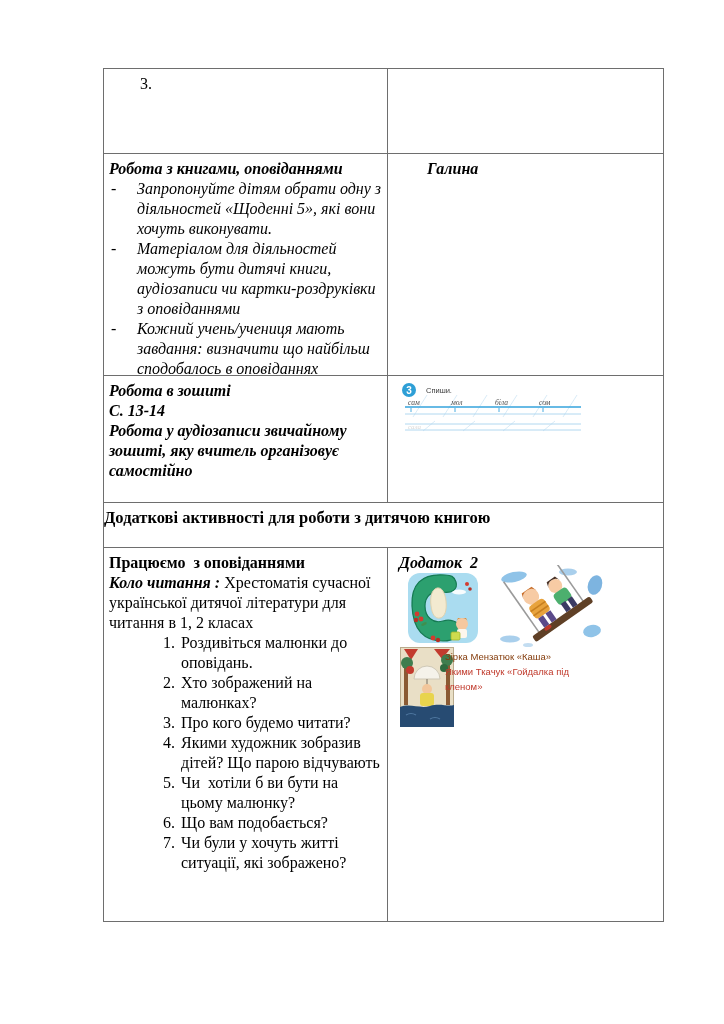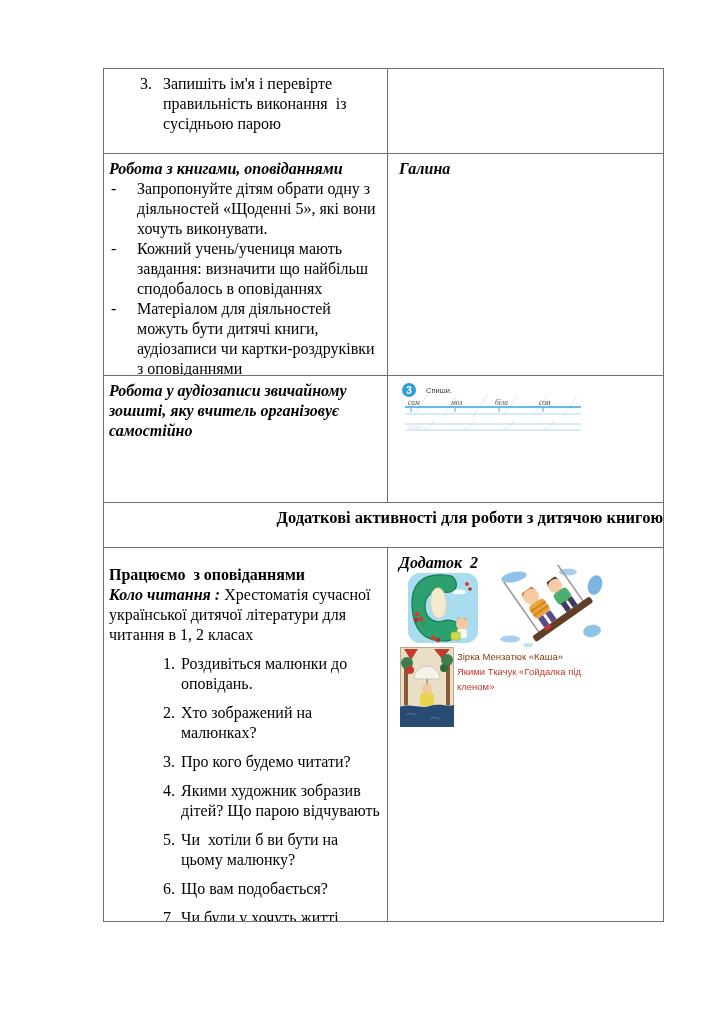--- a/index.html
+++ b/index.html
@@ -6,81 +6,82 @@
   .page {
     position:relative; width:724px; height:1024px; background:#ffffff;
     font-family:"Liberation Serif", serif; color:#000; overflow:hidden;
   }
   .doc-table {
     position:absolute; left:103px; top:68px; width:561px;
     border:1px solid #6e6e6e; box-sizing:border-box; background:#fff;
   }
   .row { display:flex; border-bottom:1px solid #6e6e6e; box-sizing:border-box; overflow:hidden; }
   .row:last-child { border-bottom:none; }
-  .r1 { height:85px; } .r2 { height:222px; } .r3 { height:127px; }
+  .r1 { height:85px; } .r2 { height:222px;gap:28px; } .r3 { height:127px; }
   .bannerrow { height:45px; display:block; } .r5 { height:373px; }
   .cell { box-sizing:border-box; overflow:hidden; font-size:16px; line-height:20px; }
   .cell.left { width:284px; border-right:1px solid #6e6e6e; padding:5px 4px 0 5px; }
   .cell.right { flex:1; padding:5px 6px 0 11px; position:relative; }
   .bi { font-weight:bold; font-style:italic; }
-  .bh { font-weight:bold;margin-top:12px; }
+  .bh { font-weight:bold; }
   .numitem { display:flex; padding-left:31px; }
   .numitem .num { flex:0 0 23px; }
-  ul.dash { margin:0; padding:0; list-style:none; }
+  ul.dash { margin:0; padding:0; list-style:none;font-style:italic; }
   ul.dash li { position:relative; padding-left:28px; }
   ul.dash li::before { content:"-"; position:absolute; left:2px; top:0; }
   ol.questions { margin:0 0 0 0; padding-left:70px; }
-  ol.questions li { padding-left:2px;margin-top:9px; }
-  .banner-text { text-align:right; font-weight:bold; font-size:16.5px; padding-top:5px; }
+  ol.questions li { padding-left:2px; }
+  .banner-text { text-align:left; font-weight:bold; font-size:16.5px; padding-top:5px; }
   
   .workbook { margin-top:0px; }
   
   .ill-kasha { position:absolute; left:19px; top:24px; }
   .ill-swing { position:absolute; left:110px; top:17px; }
   .ill-cover { position:absolute; left:12px; top:99px; }
   .captions {
-    position:absolute; left:69px; top:101px; width:132px;
+    position:absolute; left:57px; top:101px; width:132px;
     font-family:"Liberation Sans", sans-serif; font-size:9.5px; line-height:15px;
   }
   .cap-brown { color:#843c0c; }
   .cap-blue  { color:#4472c4; }
   .cap-red   { color:#c0392b; }
 </style>
 </head>
 <body>
 
 <div class="page">
   <div class="doc-table">
 
     <div class="row r1">
       <div class="cell left">
         <div class="numitem">
           <span class="num">3.</span>
-          <span>Запишіть ім'я і перевірте правильність виконання&nbsp; із сусідньою парою</span>
         </div>
       </div>
       <div class="cell right"></div>
     </div>
 
     <div class="row r2">
       <div class="cell left">
         <div class="bi">Робота з книгами, оповіданнями</div>
         <ul class="dash">
           <li>Запропонуйте дітям обрати одну з діяльностей «Щоденні 5», які вони хочуть виконувати.</li>
+          <li>Матеріалом для діяльностей можуть бути дитячі книги, аудіозаписи чи картки-роздруківки&nbsp; з оповіданнями</li>
           <li>Кожний учень/учениця мають завдання: визначити що найбільш сподобалось в оповіданнях</li>
-          <li>Матеріалом для діяльностей можуть бути дитячі книги, аудіозаписи чи картки-роздруківки&nbsp; з оповіданнями</li>
         </ul>
       </div>
       <div class="cell right">
         <div class="bi">Галина</div>
       </div>
     </div>
 
     <div class="row r3">
       <div class="cell left">
+        <div class="bi">Робота в зошиті</div>
+        <div class="bi">С. 13-14</div>
         <div class="bi">Робота у аудіозаписи звичайному зошиті, яку вчитель організовує самостійно</div>
       </div>
       <div class="cell right">
         <svg class="workbook" width="200" height="52" viewBox="0 0 200 52">
           <circle cx="10" cy="9" r="7" fill="#2e9fd6"></circle>
           <text x="10" y="12.5" font-size="10" font-weight="bold" fill="#ffffff" text-anchor="middle" font-family="Liberation Sans, sans-serif">3</text>
           <text x="27" y="12" font-size="7.5" fill="#3a3a3a" font-family="Liberation Sans, sans-serif">Спиши.</text>
 
           <g stroke="#cfe6f5" stroke-width="0.8">
             <line x1="14" y1="36" x2="28" y2="14"></line>

